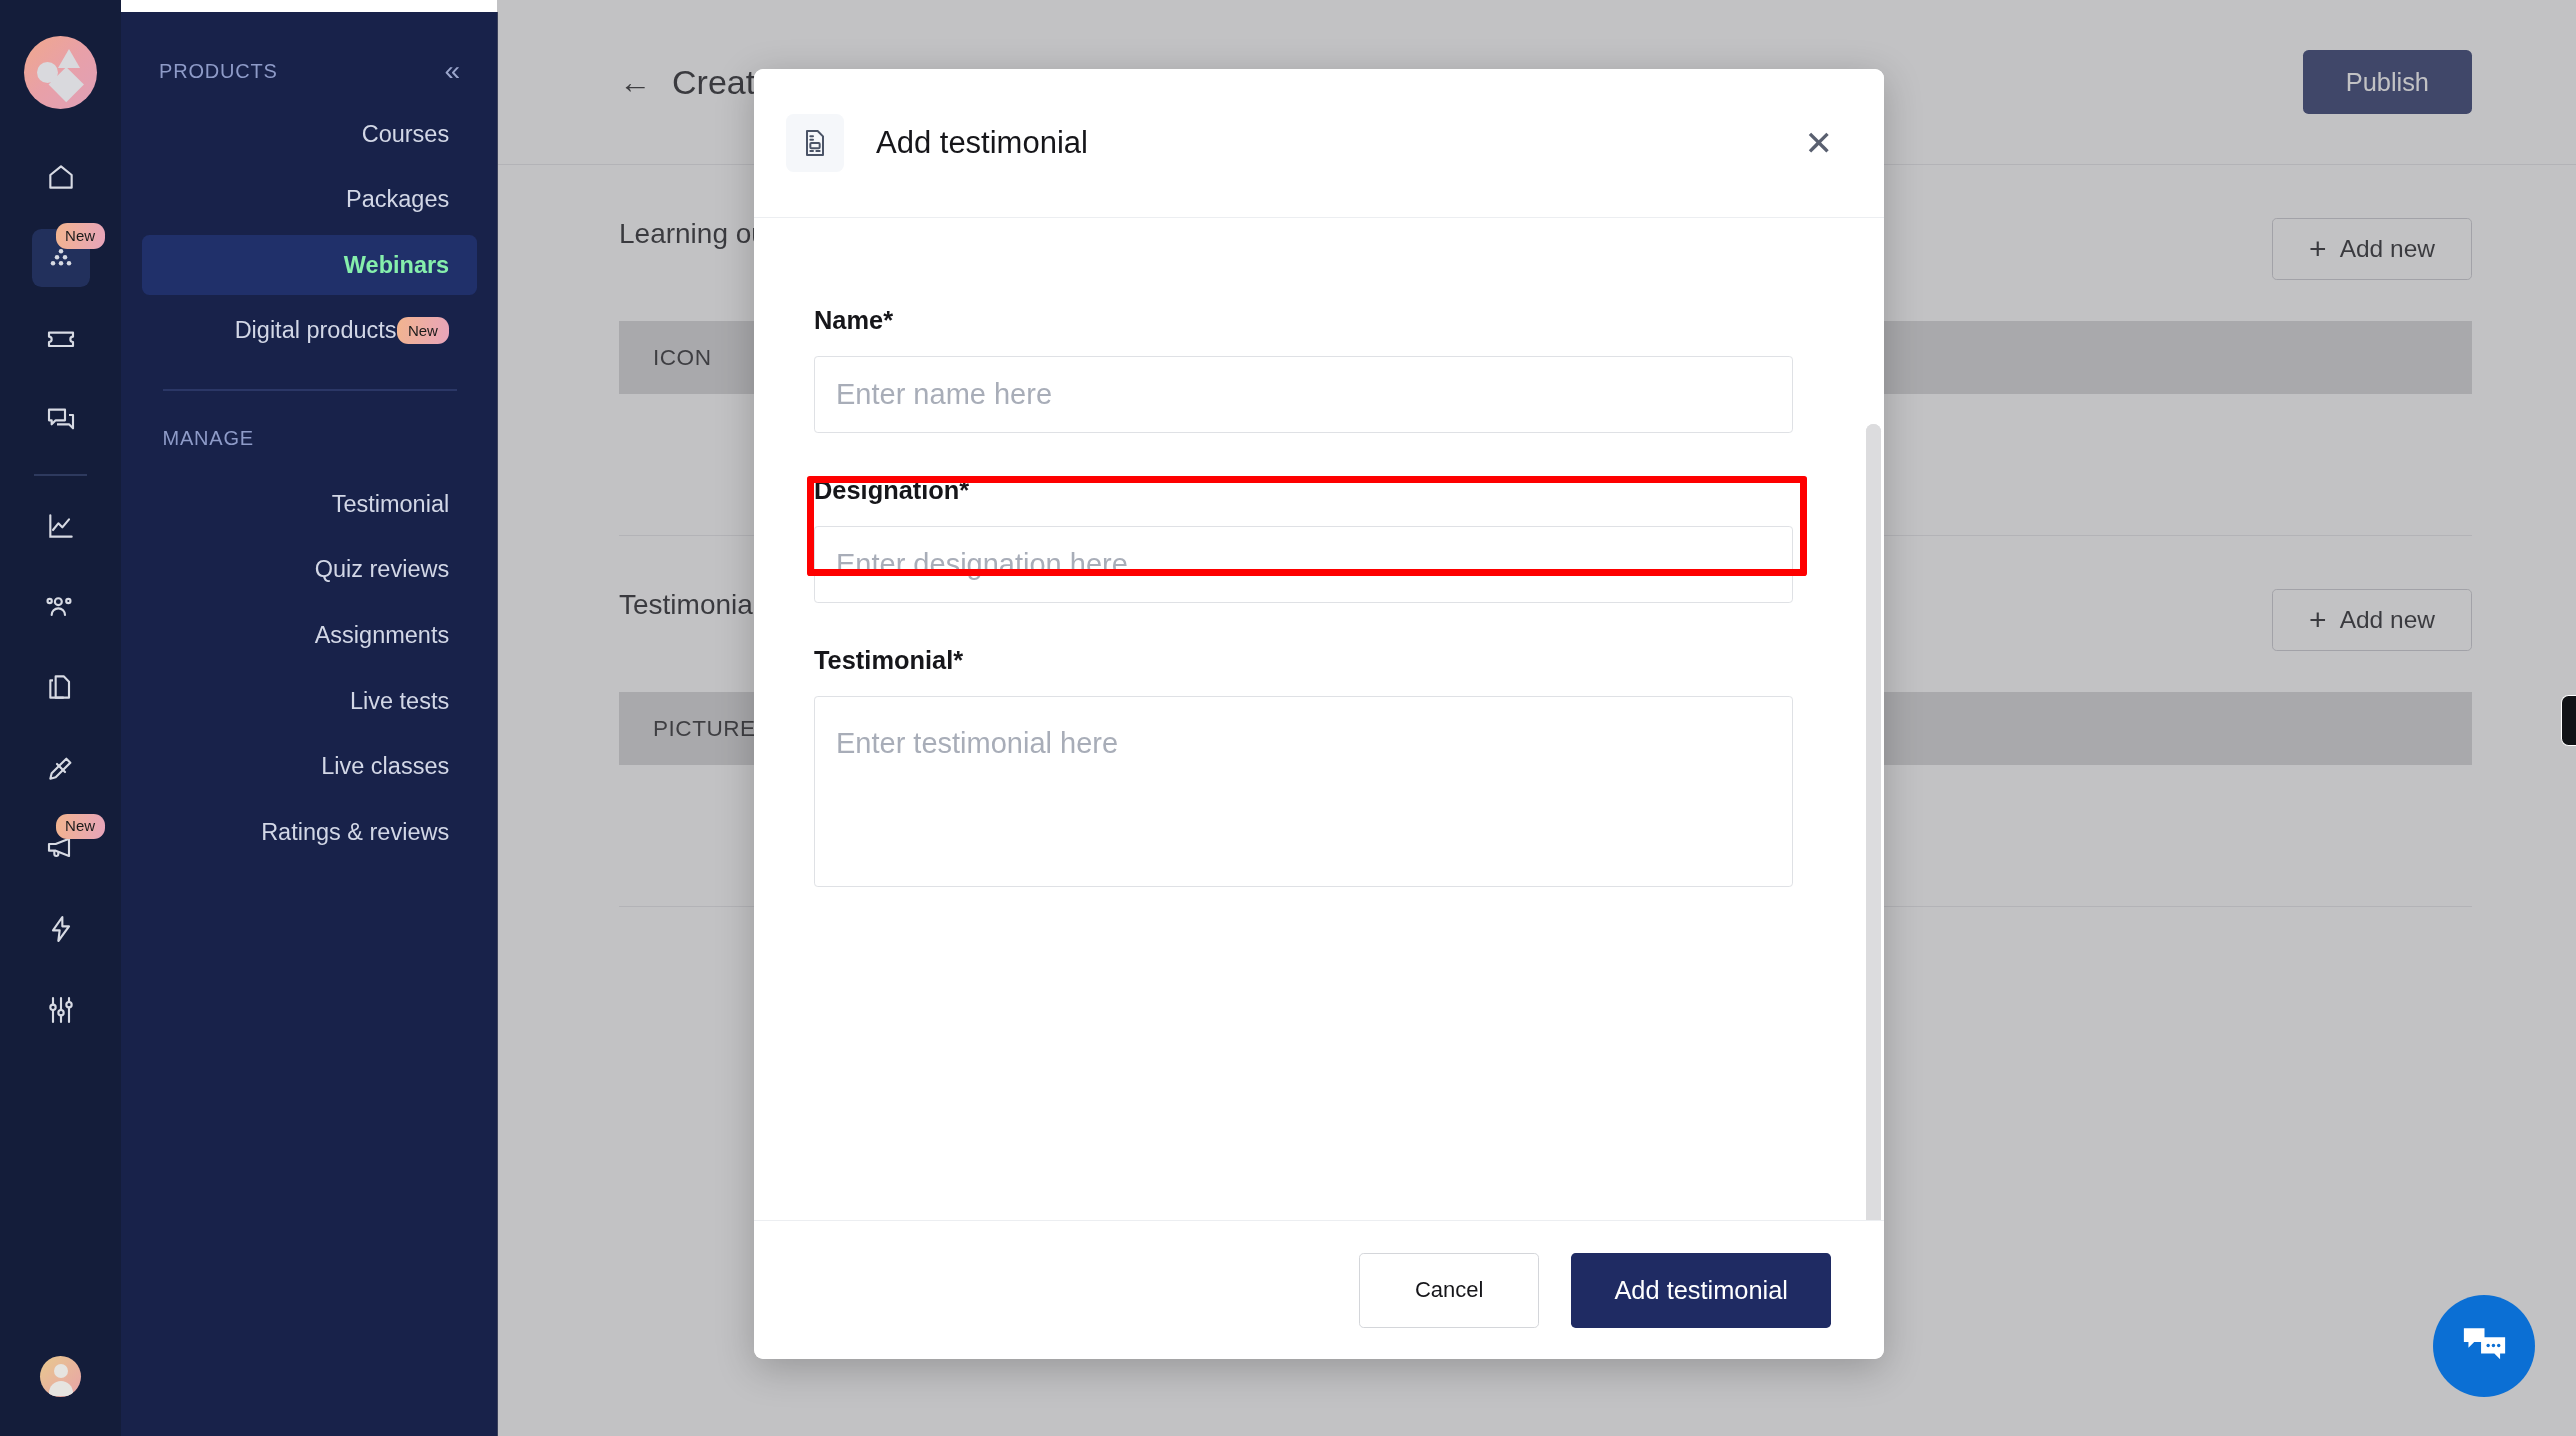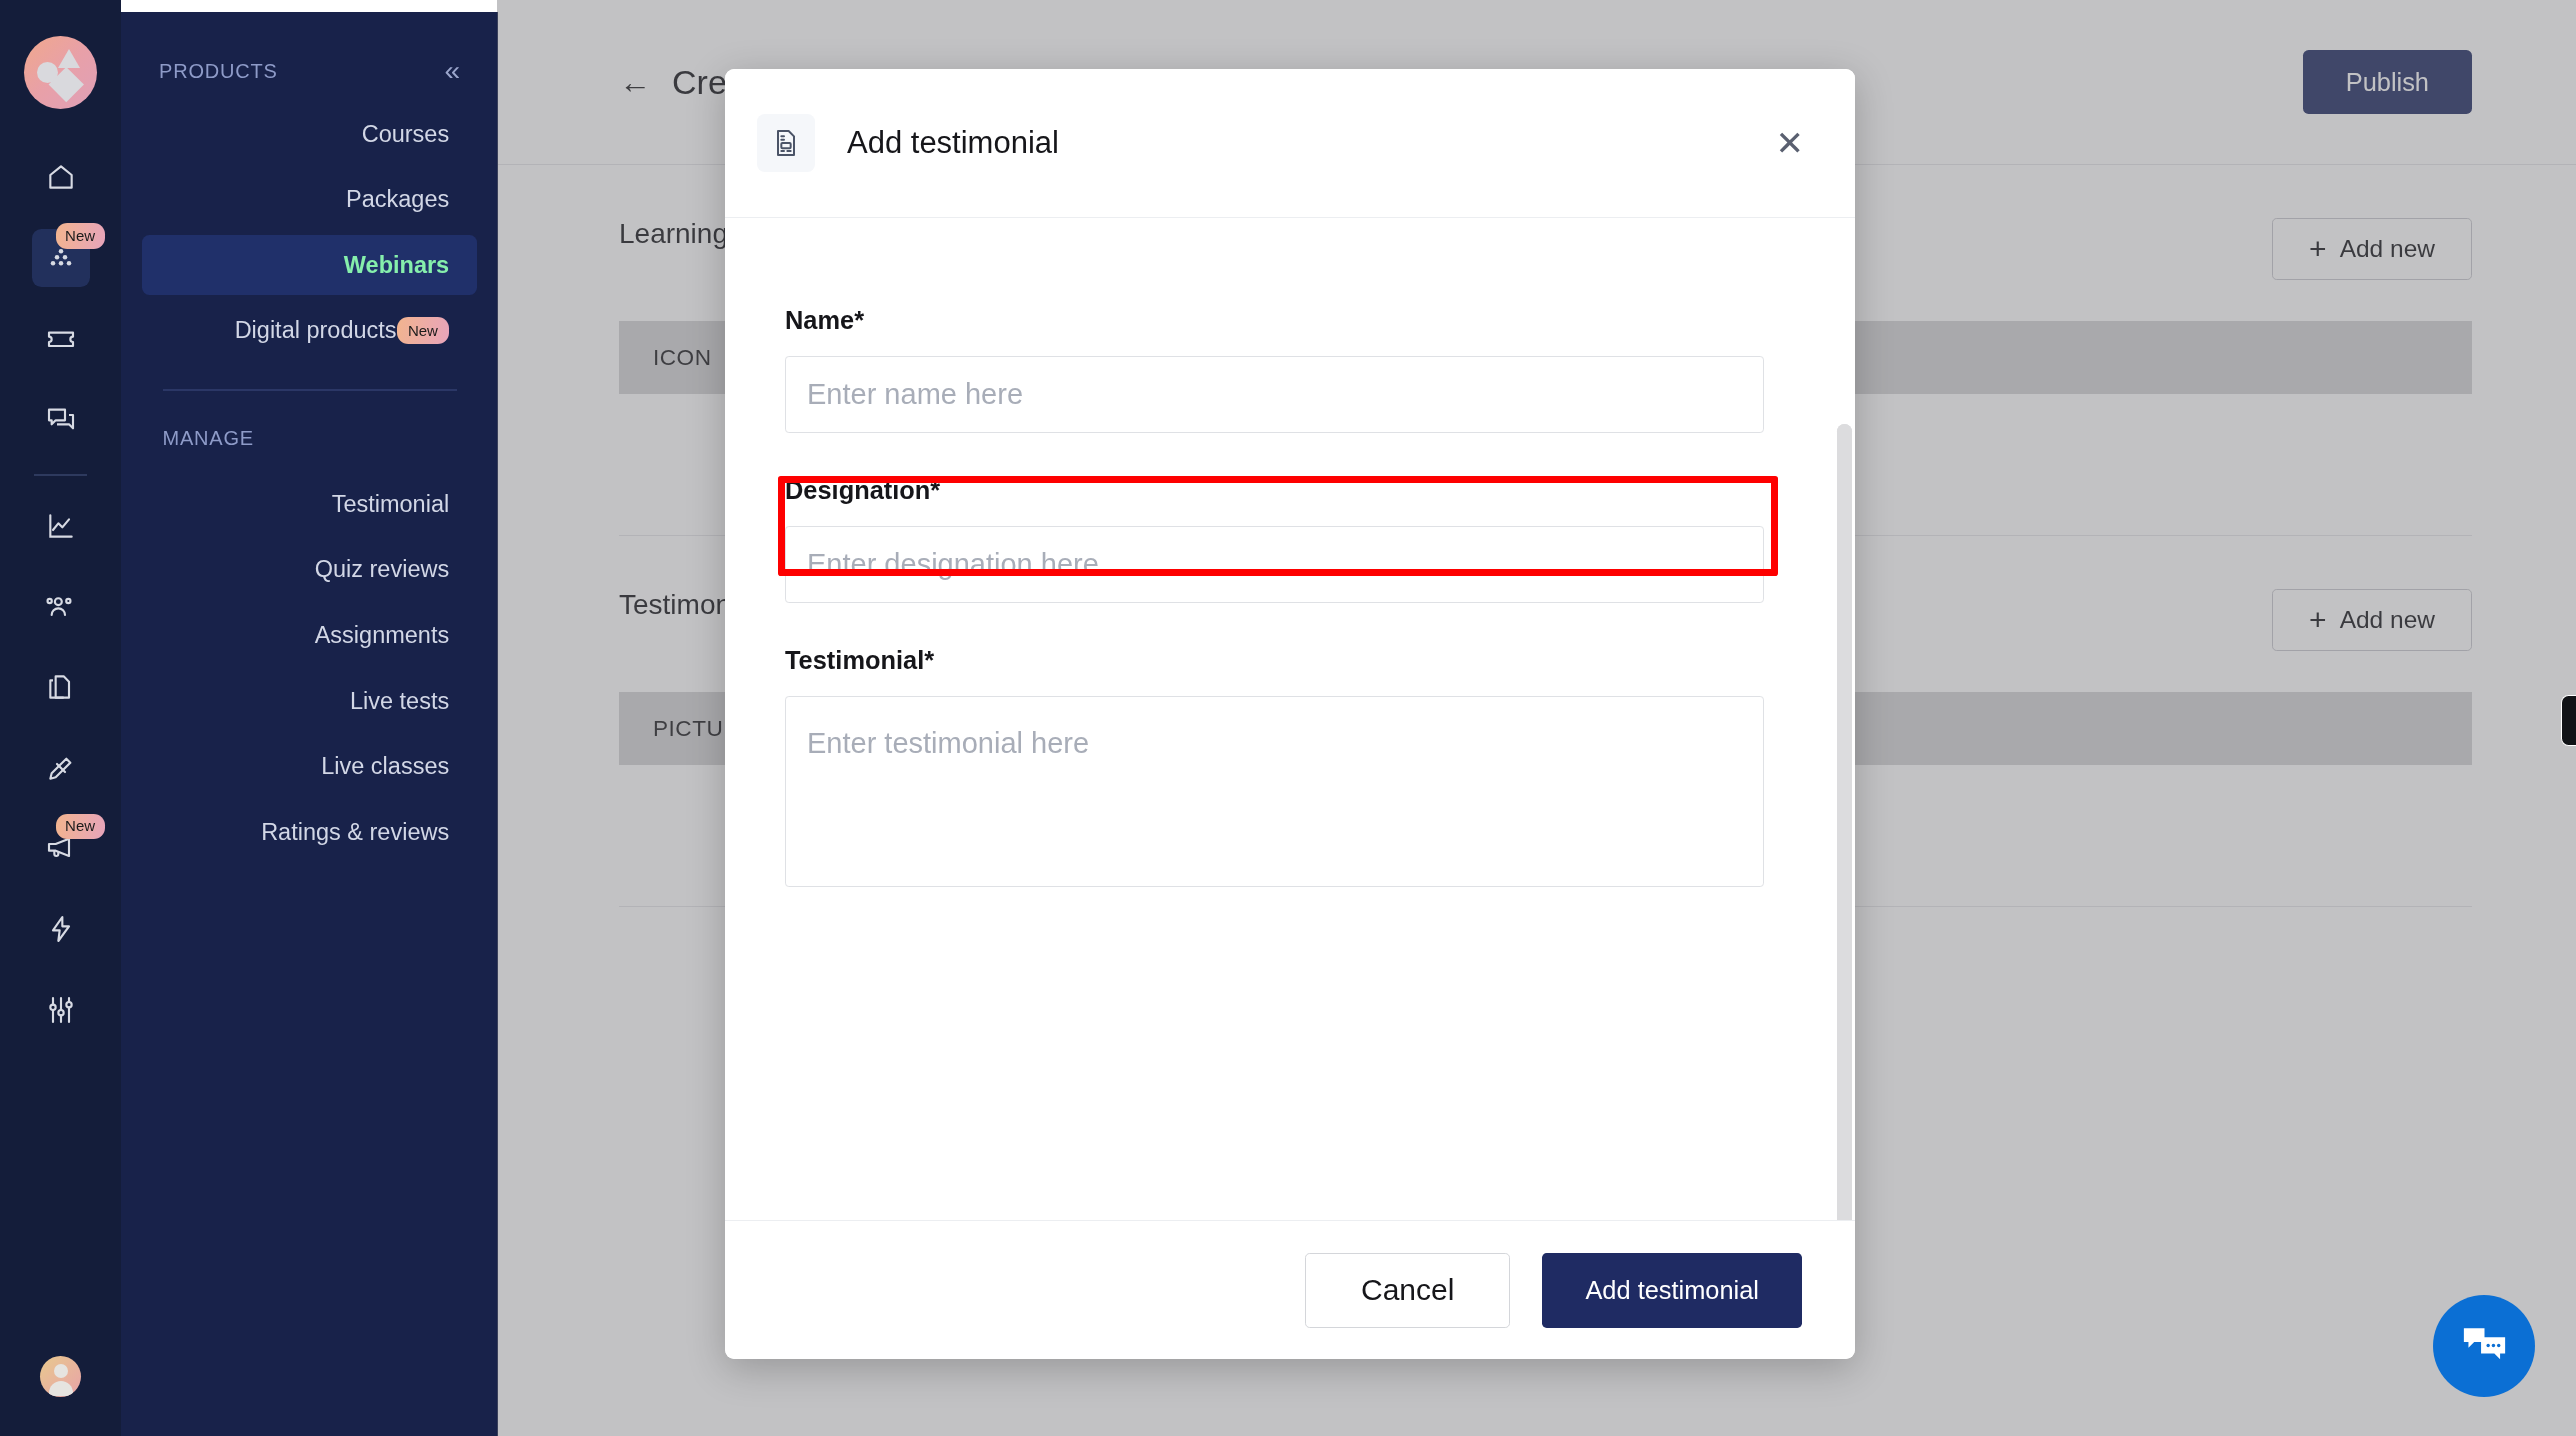--- a/index.html
+++ b/index.html
@@ -163,21 +163,21 @@
 
   
   .modal-wrap {
     position: absolute; left: 725px; top: 69px;
     width: 1130px; height: 1290px; z-index: 70;
   }
   .modal {
     position: relative; width: 1130px; height: 1290px;
     background: #ffffff; border-radius: 9.4px;
     box-shadow: 0 9.4px 38px rgba(0,0,0,0.22);
-    display: flex; flex-direction: column; overflow: hidden;
+    display: flex; flex-direction: column; overflow: hidden; margin-left: 29px;
   }
   .modal-header {
     height: 149px; flex: none;
     display: flex; align-items: center; padding: 0 51px 0 32px;
     border-bottom: 0.9px solid #eceef1;
     background: #fff;
   }
   .modal-icon-box {
     width: 58px; height: 58px; background: #f5f7fa; border-radius: 7.5px;
     display: flex; align-items: center; justify-content: center; flex: none;
@@ -226,21 +226,21 @@
 
   .modal-footer {
     flex: none; height: 139px;
     border-top: 0.9px solid #eceef1;
     display: flex; align-items: center; justify-content: flex-end;
     gap: 32px; padding: 0 53px;
     background: #fff;
   }
   .btn-cancel {
     border: 0.9px solid #d4d6da; background: #fff; color: #16161a;
-    font-size: 30px; height: 75px; padding: 0 55px; border-radius: 4.7px; cursor: pointer;
+    font-size: 22px; height: 75px; padding: 0 55px; border-radius: 4.7px; cursor: pointer;
     font-family: "Liberation Sans", sans-serif;
   }
   .btn-primary {
     border: none; background: #1f2b63; color: #fff;
     font-size: 25.4px; height: 75px; padding: 0 43px; border-radius: 4.7px; cursor: pointer;
     font-family: "Liberation Sans", sans-serif;
   }
 
   
   .modal-scroll-track {

